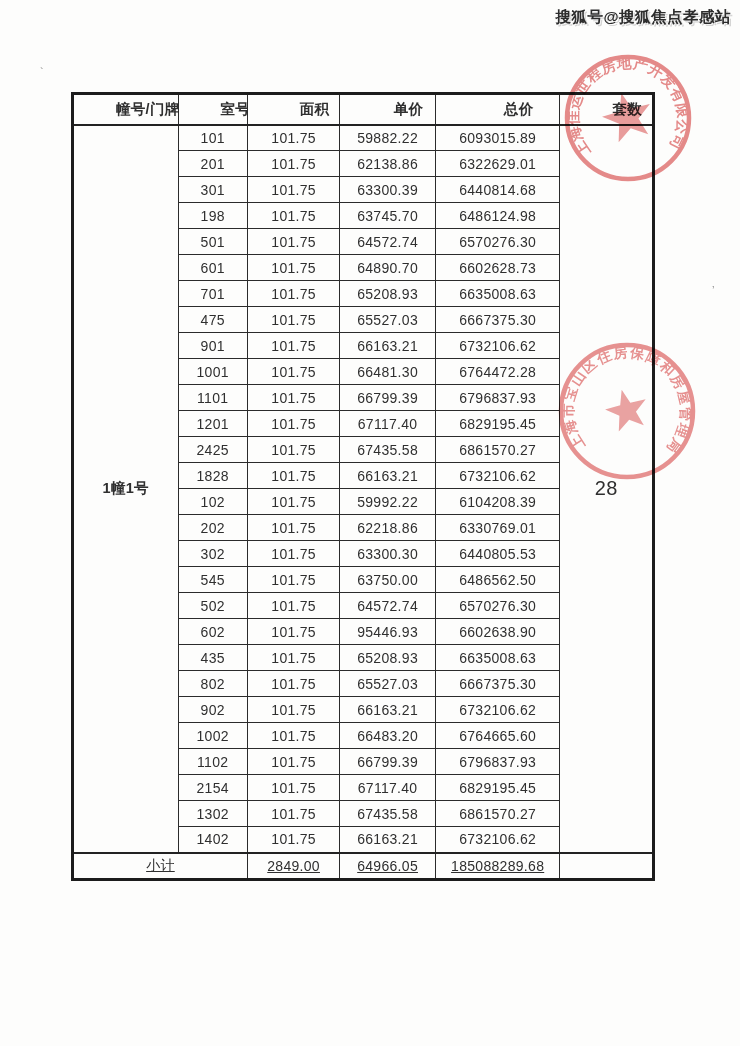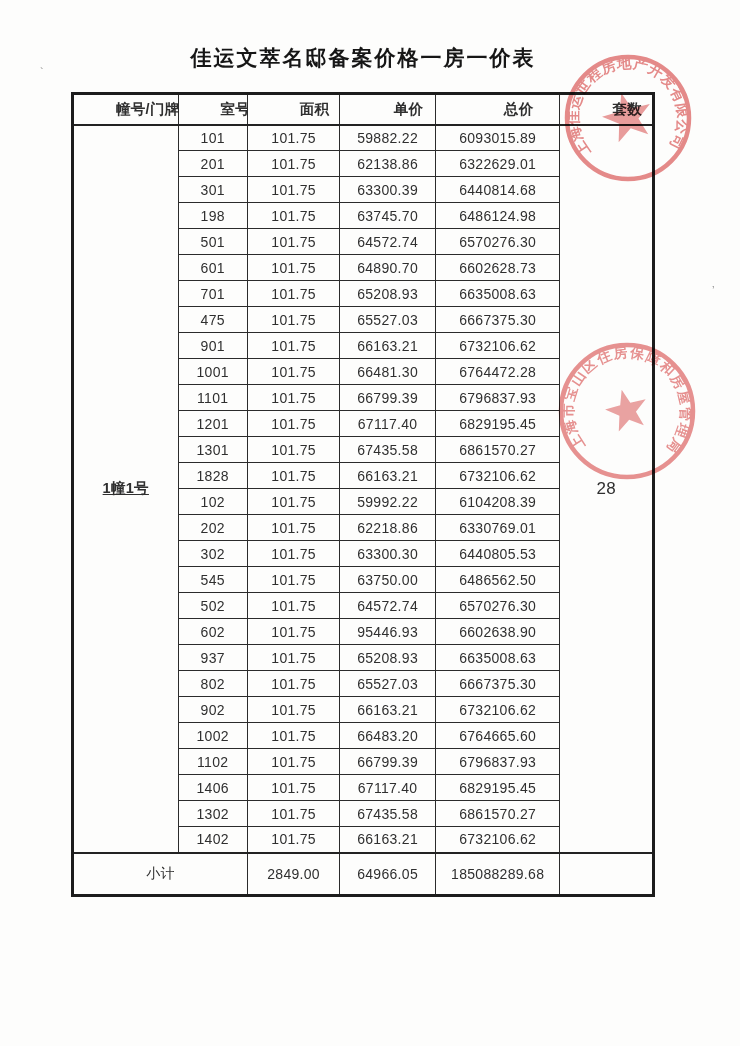--- a/index.html
+++ b/index.html
@@ -58,45 +58,46 @@
   table.price-table { border: 3px solid #1c1c1c; }
   table.price-table thead th {
     height: 31px;
     font-size: 14.5px;
     font-weight: 700;
     border-bottom: 2px solid #222;
     border-top: 2.5px solid #1c1c1c;
     padding-left: 42px;
   }
   table.price-table tbody td { height: 26px; }
-  table.price-table td.building-cell { font-weight: 700; font-size: 14.5px; text-decoration: underline; }
-  table.price-table td.count-cell { font-size: 17px; }
+  table.price-table td.building-cell { font-weight: 700; font-size: 14.5px; }
+  table.price-table td.count-cell { font-size: 20px; }
   table.price-table tfoot td {
-    height: 43px;
+    height: 27px;
     border-top: 2px solid #222;
     border-bottom: 2.5px solid #1c1c1c;
+    text-decoration: underline;
   }
   .stamp {
     position: absolute;
     mix-blend-mode: multiply;
     pointer-events: none;
   }
   .stamp text {
     font-family: "Liberation Sans", "DejaVu Sans", sans-serif;
     font-weight: 600;
   }
   .speck { position: absolute; color: #8a8a8a; font-size: 11px; }
 </style>
 </head>
 <body>
 
 <div class="page">
 
-
-  <div class="doc-title">佳运文萃名邸备案价格一房一价表</div>
+  <div class="watermark">搜狐号@搜狐焦点孝感站</div>
+
 
   <table class="price-table">
     <colgroup>
       <col style="width:105px">
         <col style="width:69px">
         <col style="width:92px">
       <col style="width:95px">
         <col style="width:124px">
         <col style="width:93px">
     </colgroup>
@@ -179,21 +180,21 @@
           <td>66799.39</td>
           <td>6796837.93</td>
         </tr>
         <tr>
           <td>1201</td>
           <td>101.75</td>
           <td>67117.40</td>
           <td>6829195.45</td>
         </tr>
         <tr>
-          <td>1301</td>
+          <td>2425</td>
           <td>101.75</td>
           <td>67435.58</td>
           <td>6861570.27</td>
         </tr>
         <tr>
           <td>1828</td>
           <td>101.75</td>
           <td>66163.21</td>
           <td>6732106.62</td>
         </tr>
@@ -227,21 +228,21 @@
           <td>64572.74</td>
           <td>6570276.30</td>
         </tr>
         <tr>
           <td>602</td>
           <td>101.75</td>
           <td>95446.93</td>
           <td>6602638.90</td>
         </tr>
         <tr>
-          <td>937</td>
+          <td>435</td>
           <td>101.75</td>
           <td>65208.93</td>
           <td>6635008.63</td>
         </tr>
         <tr>
           <td>802</td>
           <td>101.75</td>
           <td>65527.03</td>
           <td>6667375.30</td>
         </tr>
@@ -257,21 +258,21 @@
           <td>66483.20</td>
           <td>6764665.60</td>
         </tr>
         <tr>
           <td>1102</td>
           <td>101.75</td>
           <td>66799.39</td>
           <td>6796837.93</td>
         </tr>
         <tr>
-          <td>1406</td>
+          <td>2154</td>
           <td>101.75</td>
           <td>67117.40</td>
           <td>6829195.45</td>
         </tr>
         <tr>
           <td>1302</td>
           <td>101.75</td>
           <td>67435.58</td>
           <td>6861570.27</td>
         </tr>

